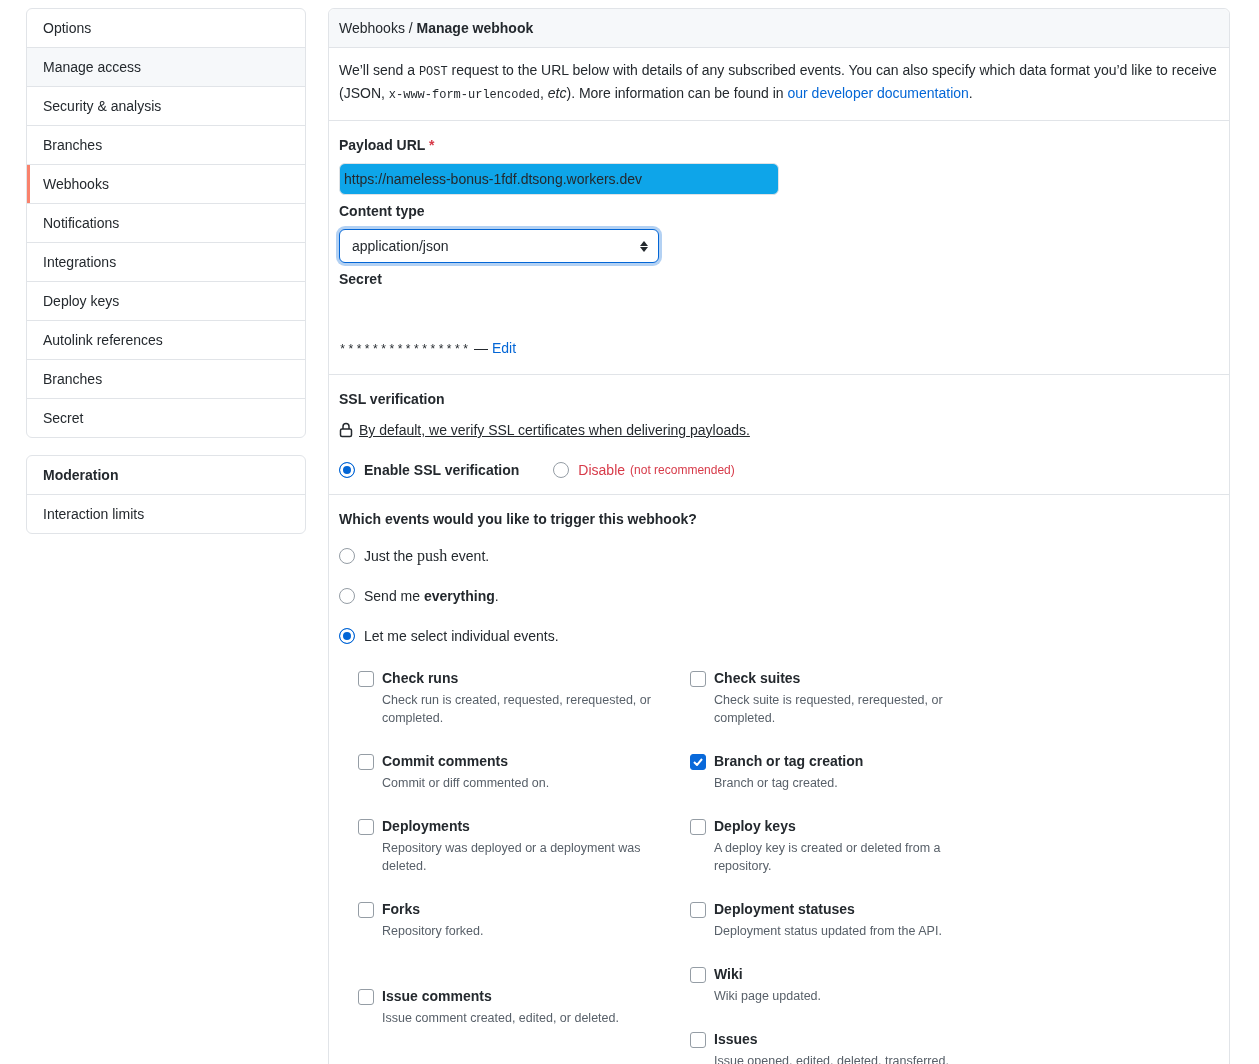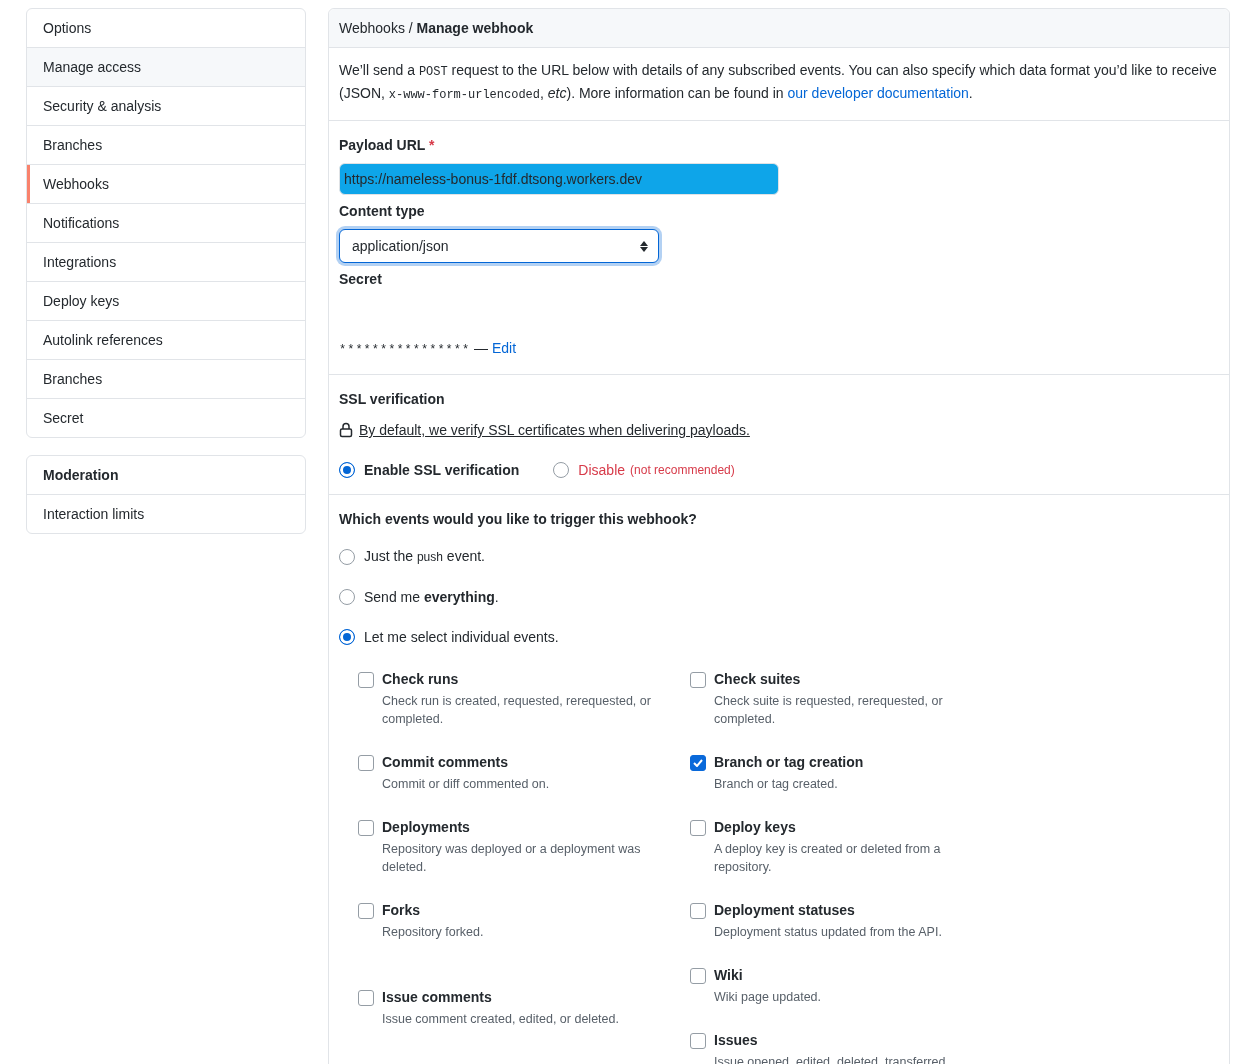--- a/index.html
+++ b/index.html
@@ -54,21 +54,21 @@
 
   .radio-row { display:flex; align-items:center; gap:34px; }
   .radio-opt { display:flex; align-items:center; gap:9px; cursor:pointer; line-height:20px; }
   .radio { width:16px; height:16px; border:1px solid #959da5; border-radius:50%; background:#fff; flex:none; }
   .radio.on { background:#0366d6; border-color:#0366d6; box-shadow:inset 0 0 0 3px #fff; }
   .danger { color:#d73a49; }
   .danger-note { color:#d73a49; font-size:12px; }
 
   .events-heading { font-weight:bold; margin-bottom:16px; line-height:21px; }
   .event-radio { display:flex; align-items:center; gap:9px; margin-bottom:16px; cursor:pointer; line-height:20px; }
-  .event-radio .code { font-family:Liberation Sans, sans-serif; font-size:12px; }
+  .event-radio .code { font-family:Liberation Serif, serif; font-size:16px; }
 
   .events-grid { display:flex; margin-left:19px; margin-top:22px; }
   .col-left { width:316px; margin-right:16px; }
   .col-right { width:268px; }
   .event-item { margin-bottom:24px; }
   .event-title-row { display:flex; align-items:center; gap:8px; cursor:pointer; }
   .event-title { font-weight:bold; line-height:21px; }
   .checkbox { width:16px; height:16px; border:1px solid #959da5; border-radius:3px; background:#fff;
     flex:none; display:flex; align-items:center; justify-content:center; }
   .checkbox svg { display:none; }

